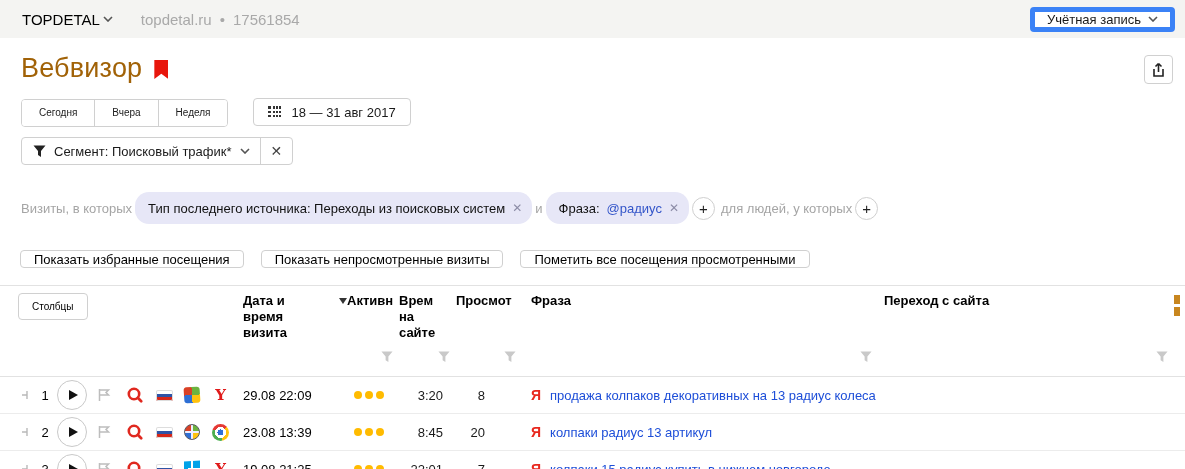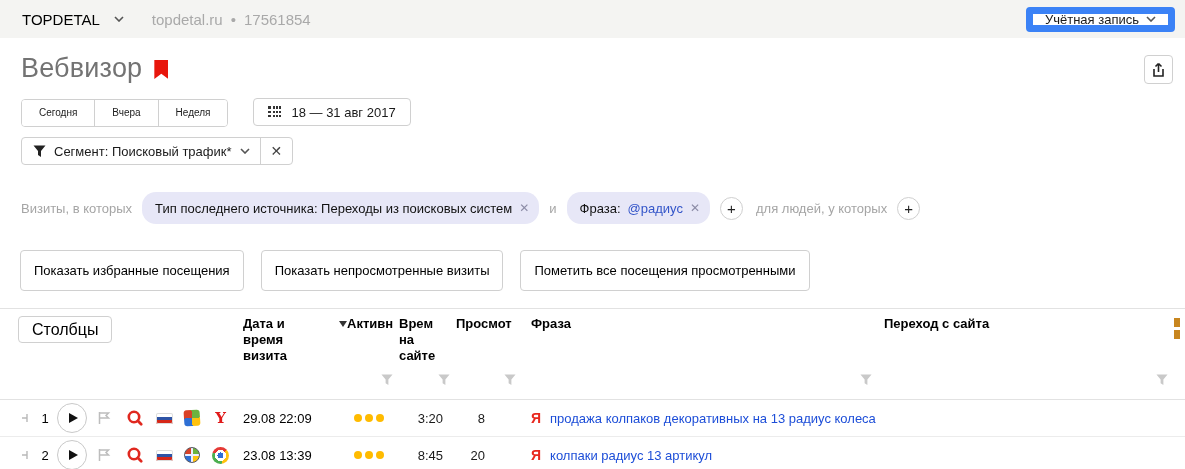--- a/index.html
+++ b/index.html
@@ -1,30 +1,30 @@
 <!DOCTYPE html>
 <html><head>
 <meta charset="utf-8">
 <style>
   * { margin:0; padding:0; box-sizing:border-box; }
   html,body { width:1185px; height:469px; overflow:hidden; background:#fff;
     font-family:"Liberation Sans","DejaVu Sans",sans-serif; color:#1a1a1a; }
 
   
   .topbar { height:38px; background:#f4f4f2; display:flex; align-items:center; padding:0 10px 0 22px; }
-  .counter-name { font-size:15px; color:#000; display:flex; align-items:center; gap:14px; cursor:pointer; }
+  .counter-name { font-size:15px; color:#000; display:flex; align-items:center; gap:3px; cursor:pointer; }
   .topbar-meta { color:#a9a9a9; font-size:15px; margin-left:28px; display:flex; gap:8px; align-items:center; }
-  .account-btn { margin-left:auto; background:#fff; border:7px solid #3b82f6; border-radius:4px;
+  .account-btn { margin-left:auto; background:#fff; border:5px solid #3b82f6; border-radius:4px;
     height:25px; padding:0 12px; font-size:13px; display:flex; align-items:center; gap:7px; cursor:pointer; }
   .chev { width:10px; height:6px; }
   .chev polyline { fill:none; stroke:#555; stroke-width:1.6; }
 
   
   .title-row { display:flex; align-items:flex-start; margin:15px 12px 0 21px; }
-  .page-title { font-size:27px; font-weight:400; color:#737373; letter-spacing:.2px; }
+  .page-title { font-size:27px; font-weight:400; color:#a16207; letter-spacing:.2px; }
   .title-bookmark { width:14px; height:19px; margin:7px 0 0 12px;
     background:#e8160c; clip-path:polygon(0 0,100% 0,100% 100%,50% 72%,0 100%); }
   .export-btn { margin-left:auto; width:29px; height:29px; background:#fff; border:1px solid #d0d0d0;
     border-radius:4px; display:flex; align-items:center; justify-content:center; cursor:pointer; margin-top:2px; }
 
   
   .controls-row { display:flex; gap:25px; margin:15px 0 0 21px; }
   .seg-group { display:flex; border:1px solid #d0d0d0; border-radius:4px; overflow:hidden; background:#fff; }
   .seg-btn { padding:0 17px; height:26px; line-height:26px; font-size:10px; background:#fff; cursor:pointer; }
   .seg-btn + .seg-btn { border-left:1px solid #d0d0d0; }
@@ -32,45 +32,45 @@
     background:#fff; height:28px; padding:0 14px; font-size:13px; cursor:pointer; margin-top:-1px; }
 
   
   .segment-row { margin:10px 0 0 21px; display:flex; }
   .segment-ctl { display:flex; align-items:stretch; border:1px solid #d0d0d0; border-radius:4px; background:#fff; height:28px; }
   .segment-main { display:flex; align-items:center; gap:8px; padding:0 10px 0 11px; font-size:13px; cursor:pointer; }
   .segment-close { border-left:1px solid #d0d0d0; display:flex; align-items:center; padding:0 10px;
     color:#444; font-size:14px; cursor:pointer; }
 
   
-  .filter-row { margin:27px 0 0 21px; display:flex; align-items:center; gap:10px; font-size:13px; }
+  .filter-row { margin:27px 0 0 21px; display:flex; align-items:center; gap:3px; font-size:13px; }
   .muted { color:#a5a5a5; }
   .chip { background:#e7e7f7; border-radius:14px; height:32px; display:flex; align-items:center;
     gap:7px; padding:0 10px 0 13px; font-size:13px; color:#111; cursor:pointer; white-space:nowrap; }
   .chip .chip-x { color:#8c8ca6; font-size:12px; cursor:pointer; }
   .chip .chip-link { color:#3355c9; }
   .plus-btn { width:23px; height:23px; border:1px solid #cfcfcf; border-radius:50%; background:#fff;
     font-size:15px; color:#222; display:flex; align-items:center; justify-content:center; cursor:pointer; }
 
   
   .actions-row { margin:26px 0 0 20px; display:flex; gap:17px; }
-  .action-btn { background:#fff; border:1px solid #d0d0d0; border-radius:4px; height:41px;
+  .action-btn { background:#fff; border:1px solid #d0d0d0; border-radius:4px; height:18px;
     padding:0 13px; font-size:13px; cursor:pointer; }
 
   
   .vtable { margin-top:17px; border-top:1px solid #e2e2e2; }
   .tgrid { display:grid; grid-template-columns:243px 104px 52px 57px 66px 356px 296px 1fr; }
   .thead { padding-top:7px; }
   .th { font-size:13px; font-weight:700; color:#000; line-height:16px; overflow:hidden; white-space:normal; }
   .th-dt { display:flex; gap:18px; }
   .sort-tri { width:0; height:0; border-left:4px solid transparent; border-right:4px solid transparent;
     border-top:6px solid #333; margin-top:5px; }
   .cols-btn-wrap { padding-left:18px; }
   .cols-btn { background:#fff; border:1px solid #d0d0d0; border-radius:4px; height:27px;
-    padding:0 13px; font-size:16px; cursor:pointer; }
+    padding:0 13px; font-size:10px; cursor:pointer; }
   .clipped-col { display:flex; flex-direction:column; gap:3px; padding-top:2px; }
   .clipped-col span { display:block; width:6px; height:9px; background:#c8861f; }
   .funnel-row { height:27px; align-items:center; margin-top:3px; }
   .funnel-cell { text-align:right; padding-right:6px; }
   .funnel-cell svg { cursor:pointer; }
   .thead-border { border-bottom:1px solid #e2e2e2; height:6px; }
 
   .vrow { height:37px; align-items:center; border-bottom:1px solid #ececec; font-size:13px; }
   .row-controls { display:flex; align-items:center; padding-left:20px; }
   .bm-toggle { width:12px; margin-right:6px; cursor:pointer; }

